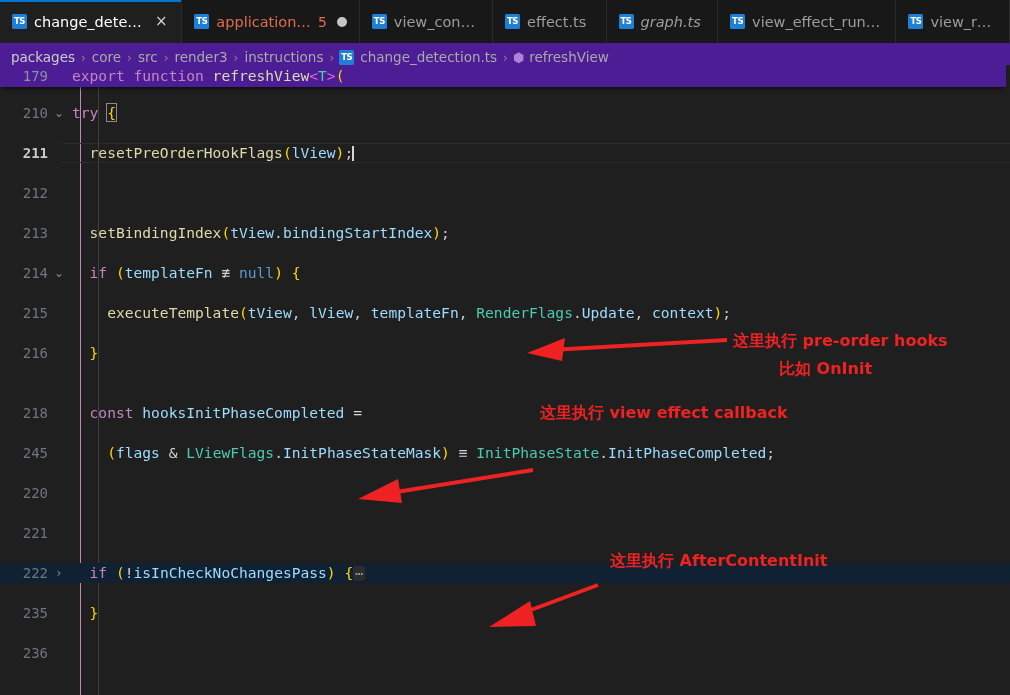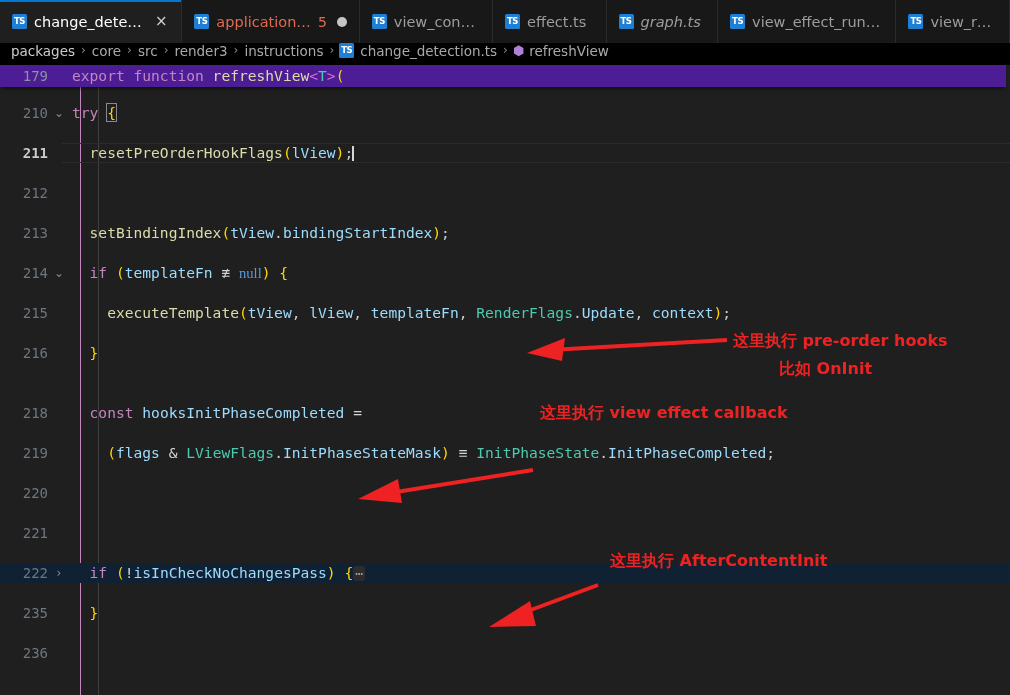--- a/index.html
+++ b/index.html
@@ -39,22 +39,22 @@
   .tab-close{
     color:#cfcfcf;font-size:15px;line-height:1;margin-left:2px;
     width:16px;text-align:center;flex:none;
   }
   .tab-dot{
     width:10px;height:10px;border-radius:50%;background:#c5c5c5;flex:none;margin-left:3px;
   }
 
   
   .breadcrumb{
-    height:22px;display:flex;align-items:flex-start;
-    padding:0 0 0 10px;gap:0;background:#000000;
+    height:22px;display:flex;align-items:flex-end;
+    padding:0 0 0 10px;gap:0;background:#4c1d95;
     color:#a9a9a9;font-size:13.5px;white-space:nowrap;
   }
   .crumb{padding:0 1px;}
   .crumb.first{color:#cccccc;}
   .sep{color:#8a8a8a;padding:0 5px;font-size:12px;}
   .bc-ts{margin-right:5px;}
   .sym-icon{
     color:#b180d7;font-size:13px;margin-right:4px;display:inline-block;
   }
 
@@ -102,21 +102,21 @@
   
   .kw{color:#c586c0;}       
   .fn{color:#dcdcaa;}        
   .var{color:#9cdcfe;}       
   .typ{color:#4ec9b0;}       
   .cmt{color:#6a9955;}       
   .pun{color:#cccccc;}       
   .op{color:#d4d4d4;}
   .br0{color:#ffd700;}
   .br1{color:#da70d6;}
-  .nul{color:#569cd6;font-family:Liberation Serif, serif;}
+  .nul{color:#569cd6;}
   .fold-ph{
     color:#a0a0a0;background:#2c2c2c;border-radius:3px;padding:0 2px;
     font-size:13px;
   }
   .cursor{
     display:inline-block;width:1.5px;height:15px;background:#d6d6d6;
     vertical-align:-3px;margin-left:-1px;
   }
   .brace-box{outline:1px solid #8a8a8a;}
 
@@ -239,21 +239,21 @@
         <span class="code">  <span class="br0">}</span></span>
       </div>
 
 
       <div class="ln-row" style="top:178px;">
         <span class="gutter">218</span>
         <span class="code">  <span class="kw">const</span> <span class="var">hooksInitPhaseCompleted</span> <span class="op">=</span></span>
       </div>
 
       <div class="ln-row" style="top:198px;">
-        <span class="gutter">219</span>
+        <span class="gutter">245</span>
         <span class="code">    <span class="br0">(</span><span class="var">flags</span> <span class="op">&amp;</span> <span class="typ">LViewFlags</span><span class="pun">.</span><span class="var">InitPhaseStateMask</span><span class="br0">)</span> <span class="op">≡</span> <span class="typ">InitPhaseState</span><span class="pun">.</span><span class="var">InitPhaseCompleted</span><span class="pun">;</span></span>
       </div>
 
       <div class="ln-row" style="top:218px;">
         <span class="gutter">220</span>
       </div>
 
       <div class="ln-row" style="top:238px;">
         <span class="gutter">221</span>
       </div>

